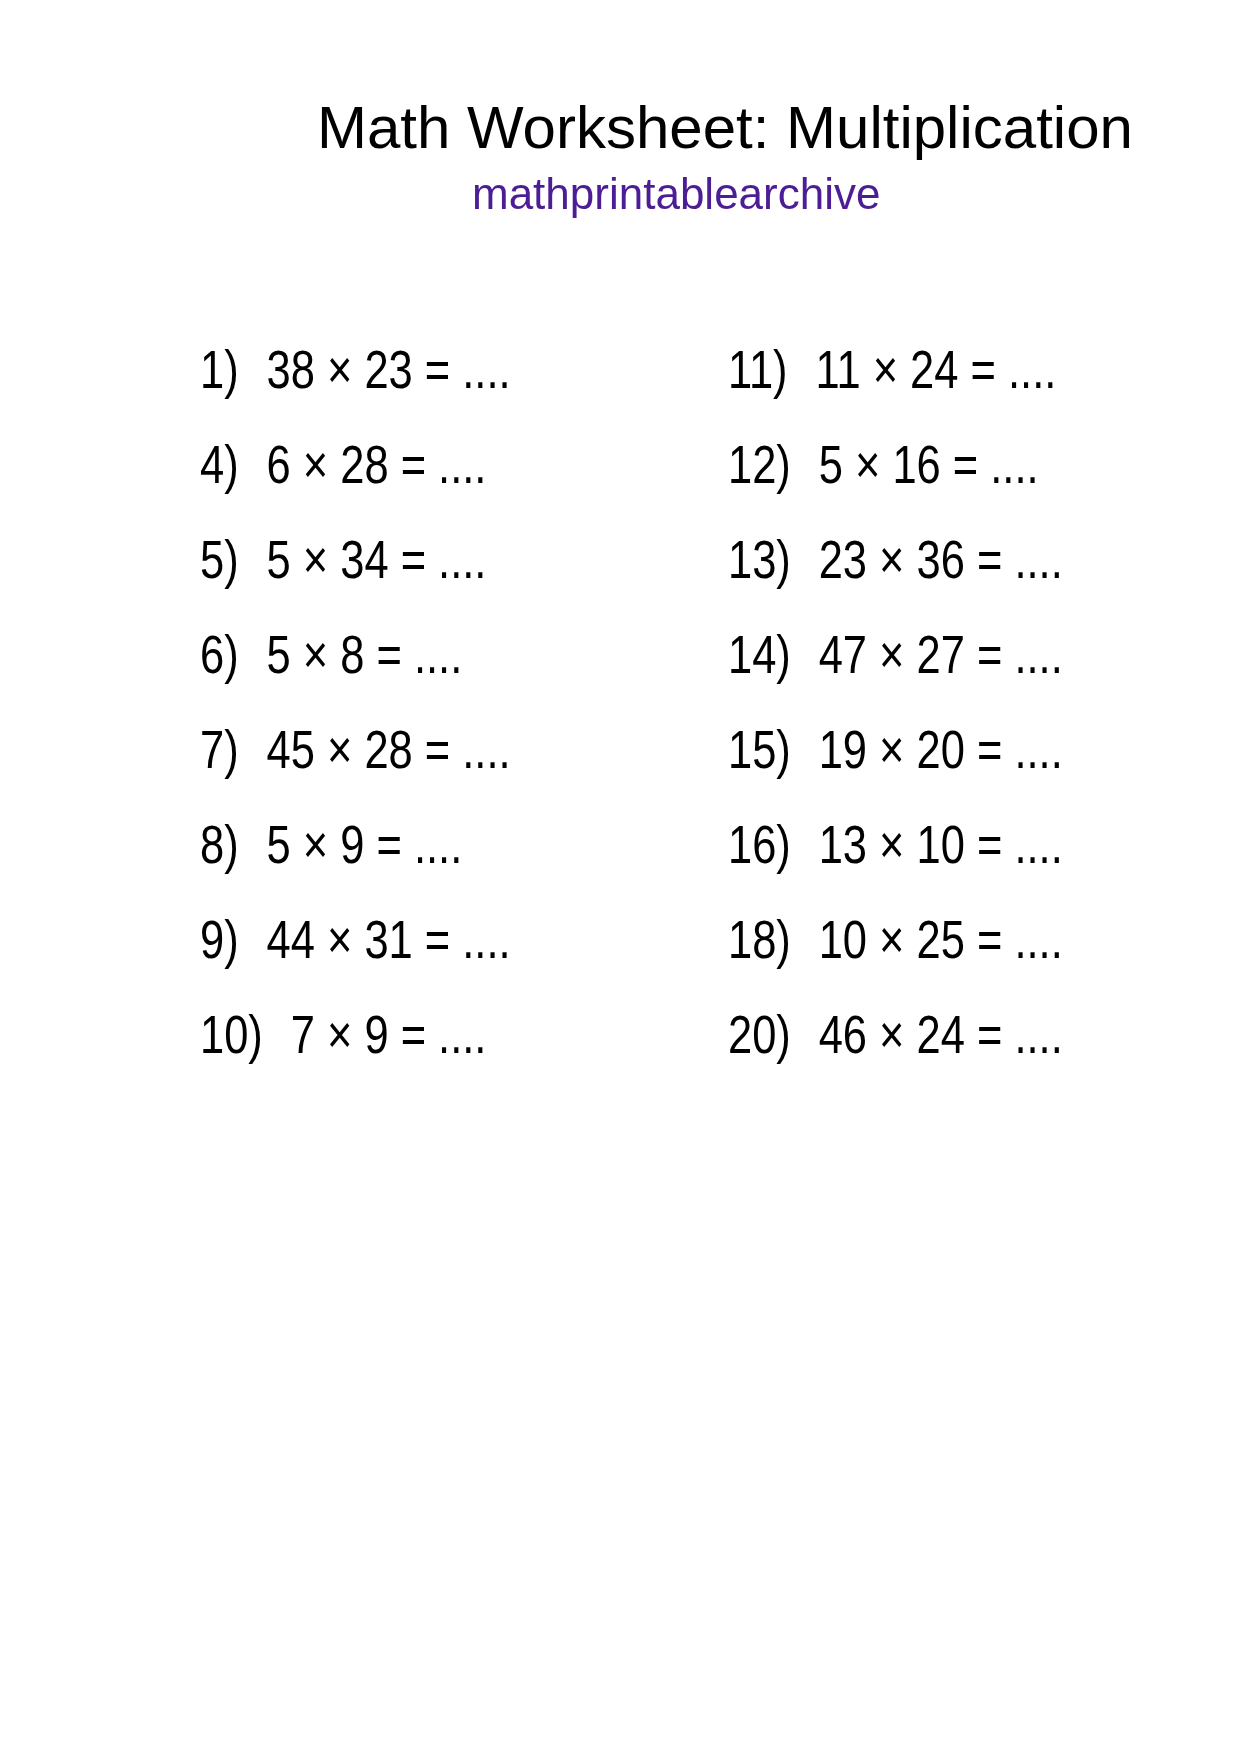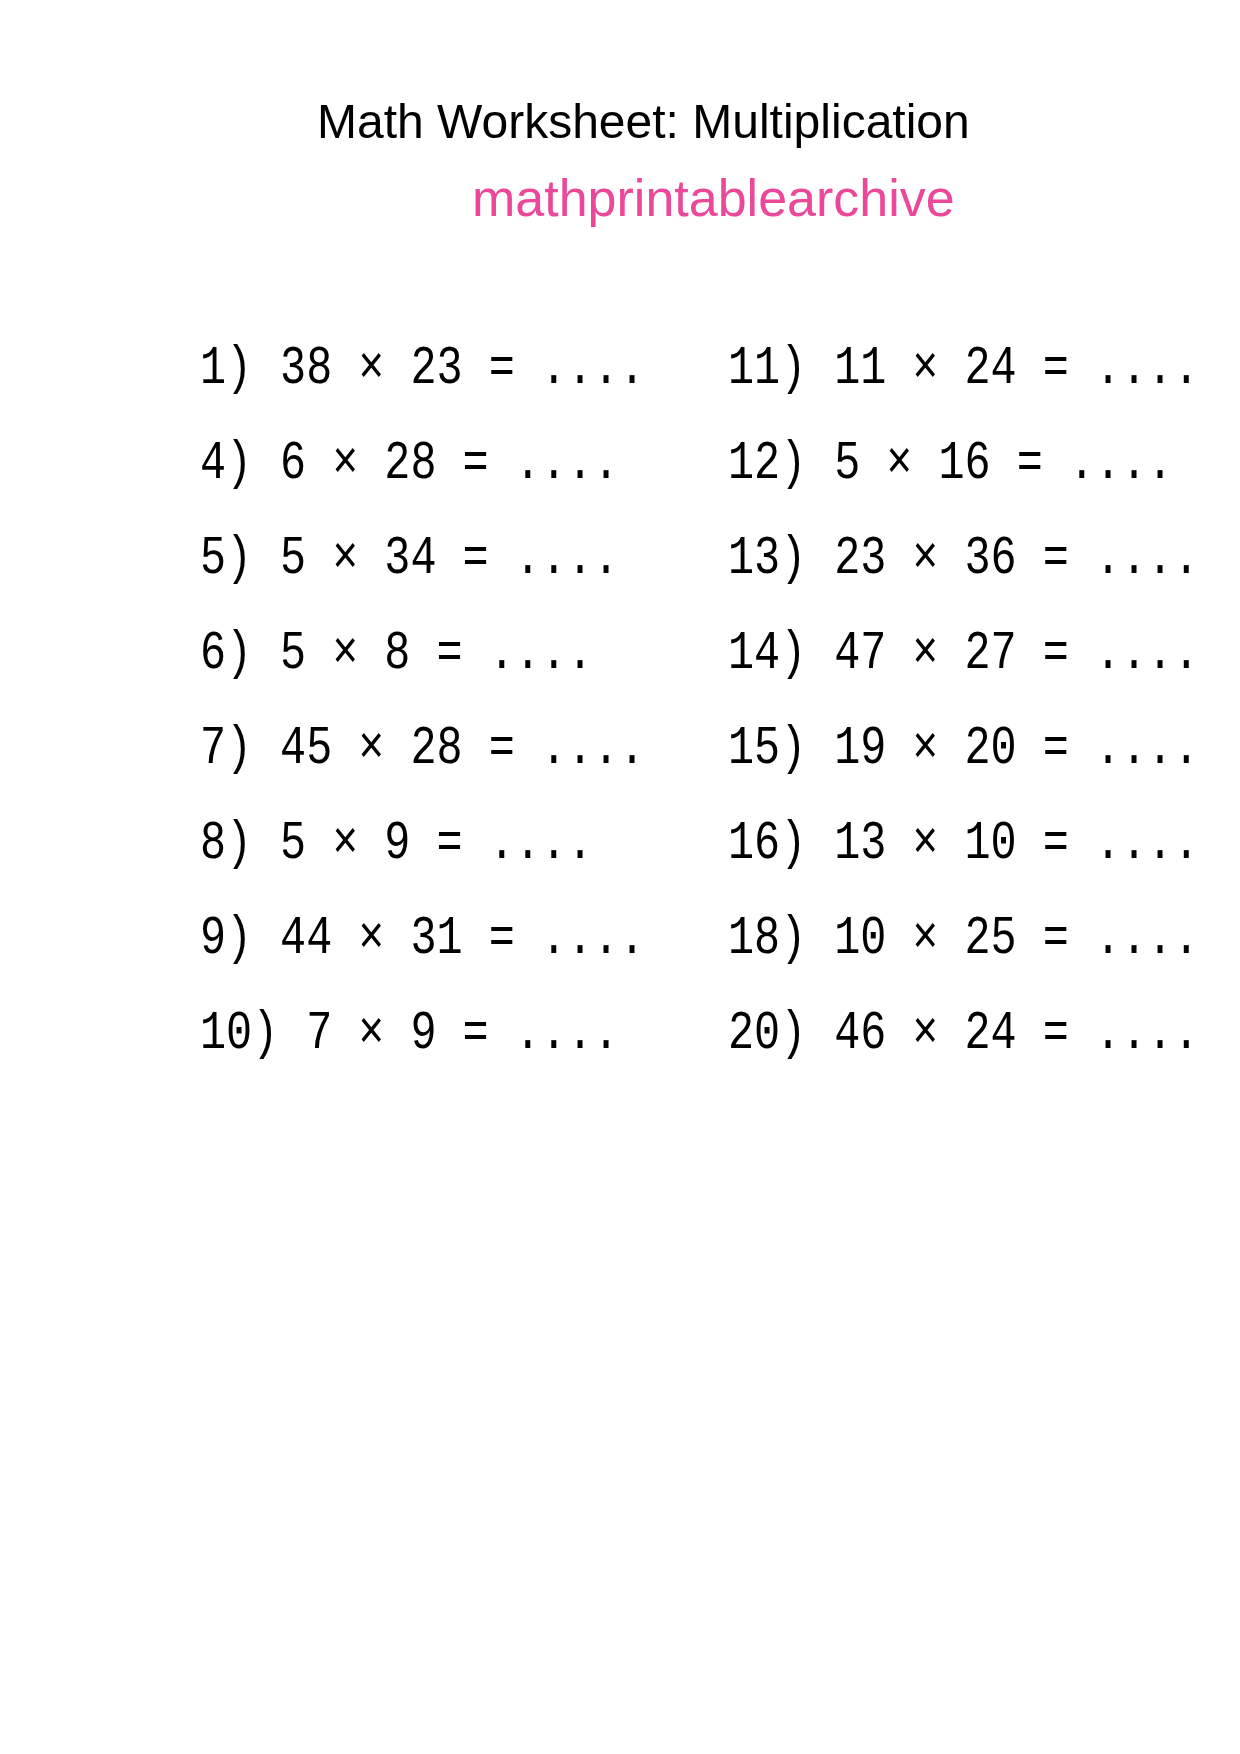--- a/index.html
+++ b/index.html
@@ -17,45 +17,44 @@
   }
   .page {
     position: absolute;
     inset: 0;
     background: #ffffff;
   }
   .title {
     position: absolute;
     left: 317px;
     top: 98px;
-    font-size: 48px;
+    font-size: 60px;
     line-height: 1;
     white-space: nowrap;
     color: #000000;
   }
   .subtitle {
     position: absolute;
     left: 472px;
     top: 172px;
-    font-size: 52px;
+    font-size: 44px;
     line-height: 1;
     white-space: nowrap;
-    color: #ec4899;
+    color: #4c1d95;
   }
   .col {
     position: absolute;
     top: 322px;
   }
   .col-left  { left: 200px; }
   .col-right { left: 728px; }
   .row {
     height: 95px;
     line-height: 95px;
     white-space: nowrap;
-    font-family: Liberation Mono, monospace;
   }
   .line {
     display: inline-block;
     font-size: 53px;
     transform: scaleX(0.82);
     transform-origin: 0 50%;
     white-space: nowrap;
   }
   .num {
     display: inline;

